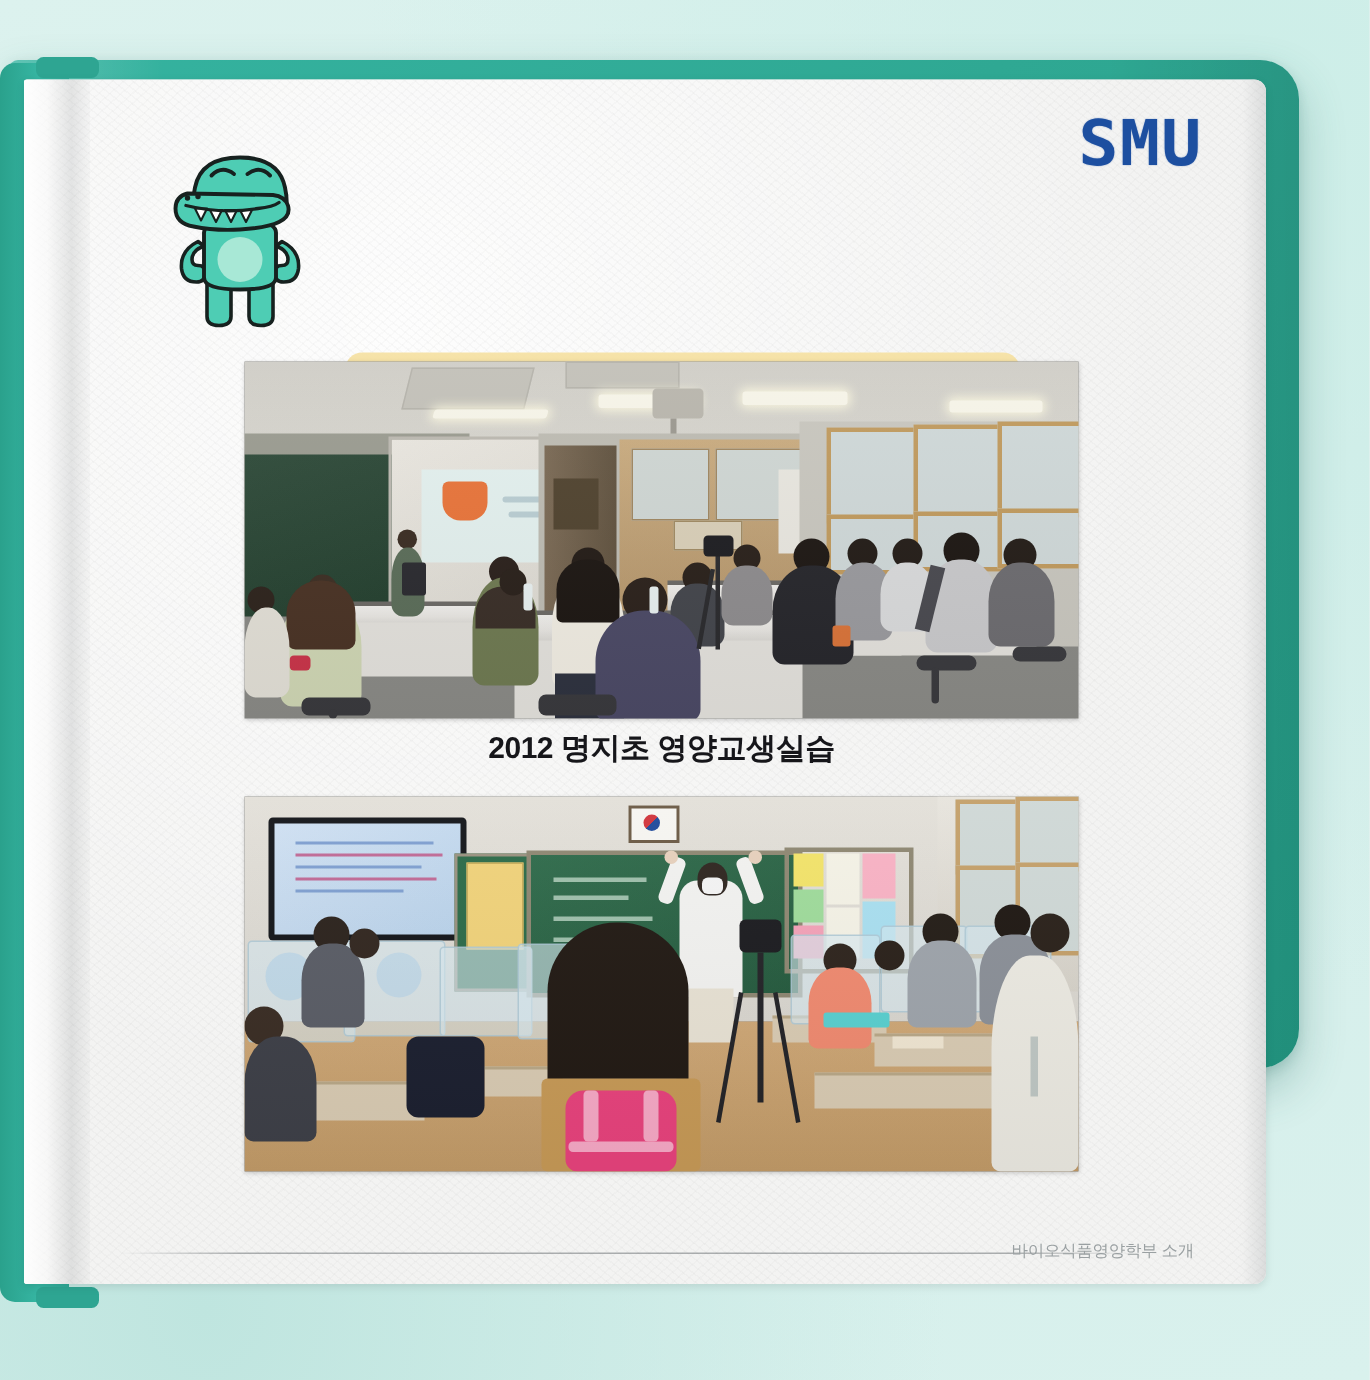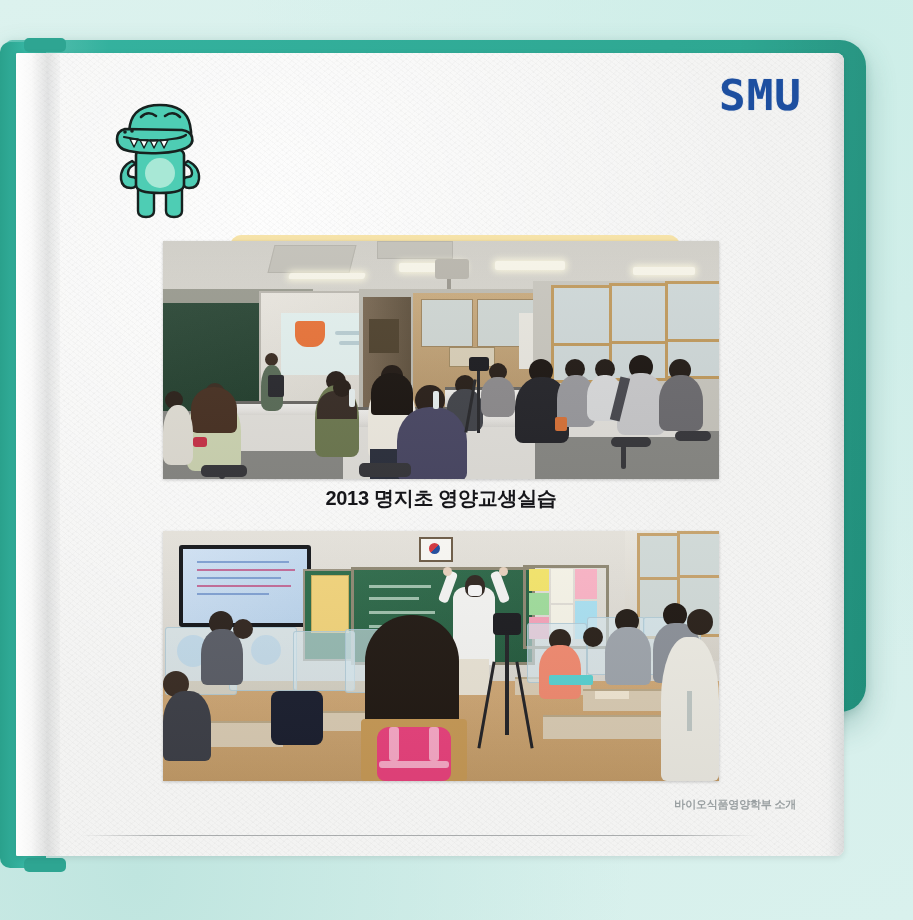--- a/index.html
+++ b/index.html
@@ -104,22 +104,22 @@
     position:absolute;left:103px;top:432px;width:556px;
     text-align:center;font-size:20px;font-weight:700;color:#16161a;
     letter-spacing:-.3px;
   }
   
   .footer-line{
     position:absolute;left:20px;top:782px;width:676px;height:1px;
     background:linear-gradient(to right,rgba(120,125,128,0),rgba(110,115,118,.55) 12%,rgba(110,115,118,.55) 88%,rgba(120,125,128,0));
   }
   .footer-text{
-    position:absolute;right:22px;top:744px;
-    font-size:11px;font-weight:700;color:#9aa0a2;letter-spacing:-.2px;
+    position:absolute;right:22px;top:773px;
+    font-size:11px;font-weight:400;color:#9aa0a2;letter-spacing:-.2px;
   }
   
   .p1-ceiling{position:absolute;left:0;top:0;width:100%;height:60px;
     background:linear-gradient(to bottom,#cfcdc6,#d6d4cd);}
   .p1-ceil-tile{position:absolute;background:#c2c0b8;border:1px solid #b4b2aa;}
   .p1-lamp{position:absolute;background:#f6f4e8;border-radius:2px;
     box-shadow:0 0 7px 2px rgba(255,252,226,.85);}
   .p1-wallL{position:absolute;left:0;top:48px;width:150px;height:120px;background:#9a9b90;}
   .p1-board{position:absolute;left:0;top:62px;width:100px;height:108px;
     background:linear-gradient(160deg,#2e4a39,#24402f);}
@@ -336,21 +336,21 @@
         <div class="p1-tripod" style="left:306px;top:138px;height:54px;transform:rotate(10deg);"></div>
         <div style="position:absolute;left:306px;top:116px;width:20px;height:14px;background:#1e1e22;border-radius:3px;"></div>
 
         <div style="position:absolute;left:186px;top:148px;width:6px;height:18px;background:#e7efef;border-radius:2px;"></div>
         <div style="position:absolute;left:270px;top:150px;width:6px;height:18px;background:#e7efef;border-radius:2px;"></div>
         <div style="position:absolute;left:392px;top:176px;width:12px;height:14px;background:#d9743a;border-radius:2px;"></div>
 
         <div style="position:absolute;inset:0;background:linear-gradient(to bottom,rgba(255,255,255,.05),rgba(0,0,0,.05));"></div>
       </div>
 
-      <div class="caption">2013 명지초 영양교생실습</div>
+      <div class="caption">2012 명지초 영양교생실습</div>
 
       <div class="photo" id="photo2">
         <div class="p2-wall"></div>
         <div class="p2-floor"></div>
 
         <div class="p2-tv"></div>
         <div class="p2-tvscr"></div>
         <div class="p2-tvline" style="left:34px;top:30px;width:92px;background:#7f9fd0;"></div>
         <div class="p2-tvline" style="left:34px;top:38px;width:98px;background:#c06a96;"></div>
         <div class="p2-tvline" style="left:34px;top:46px;width:84px;background:#7f9fd0;"></div>

